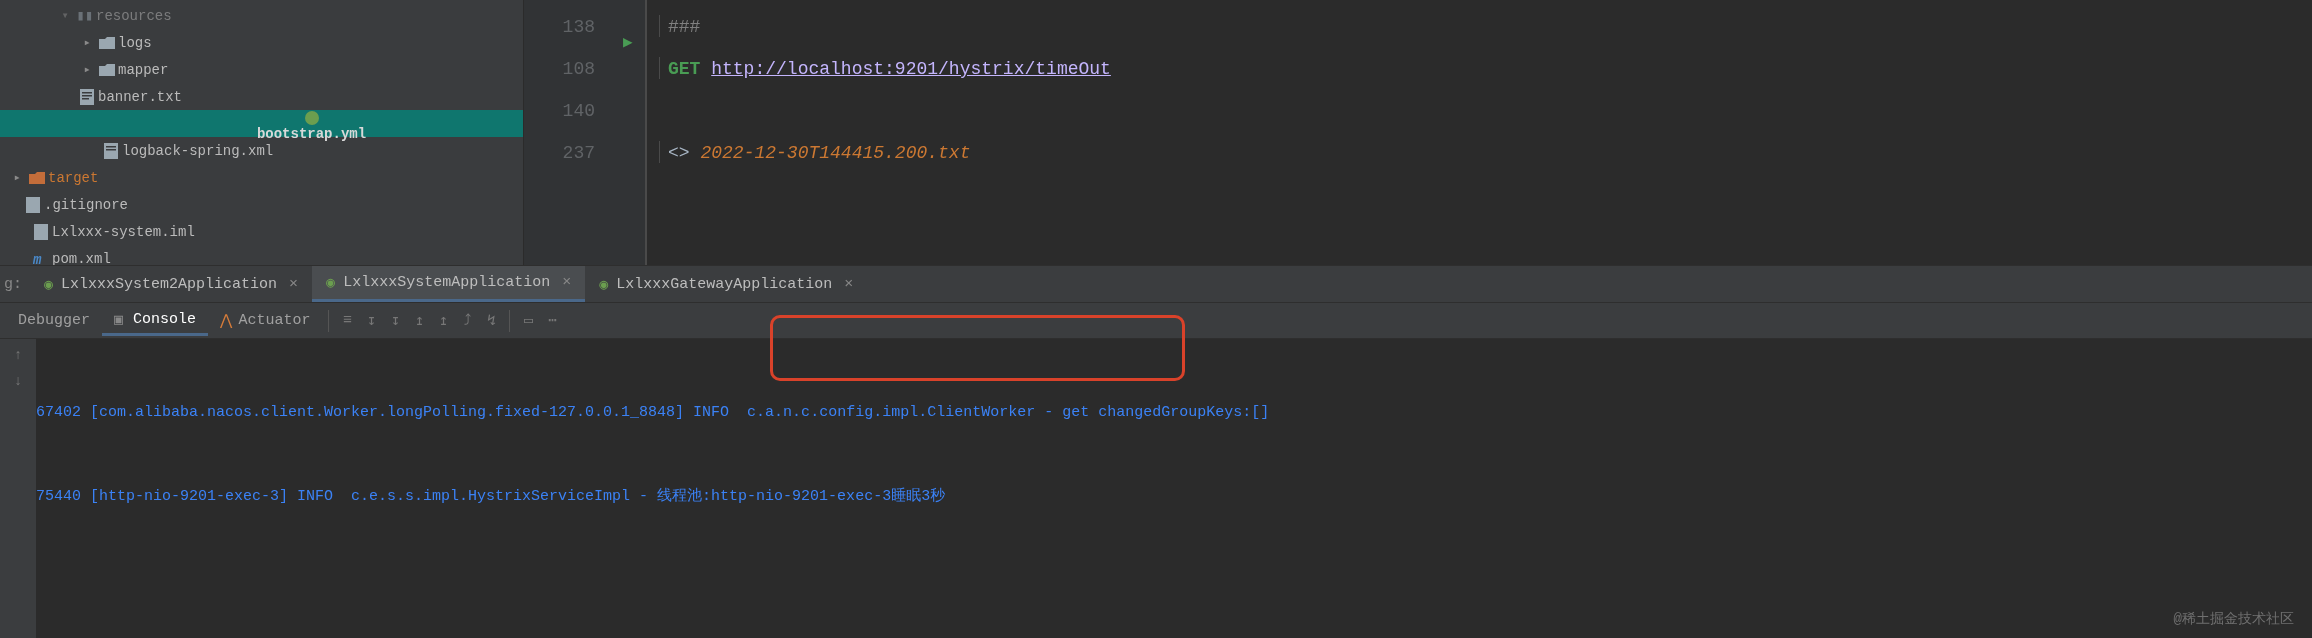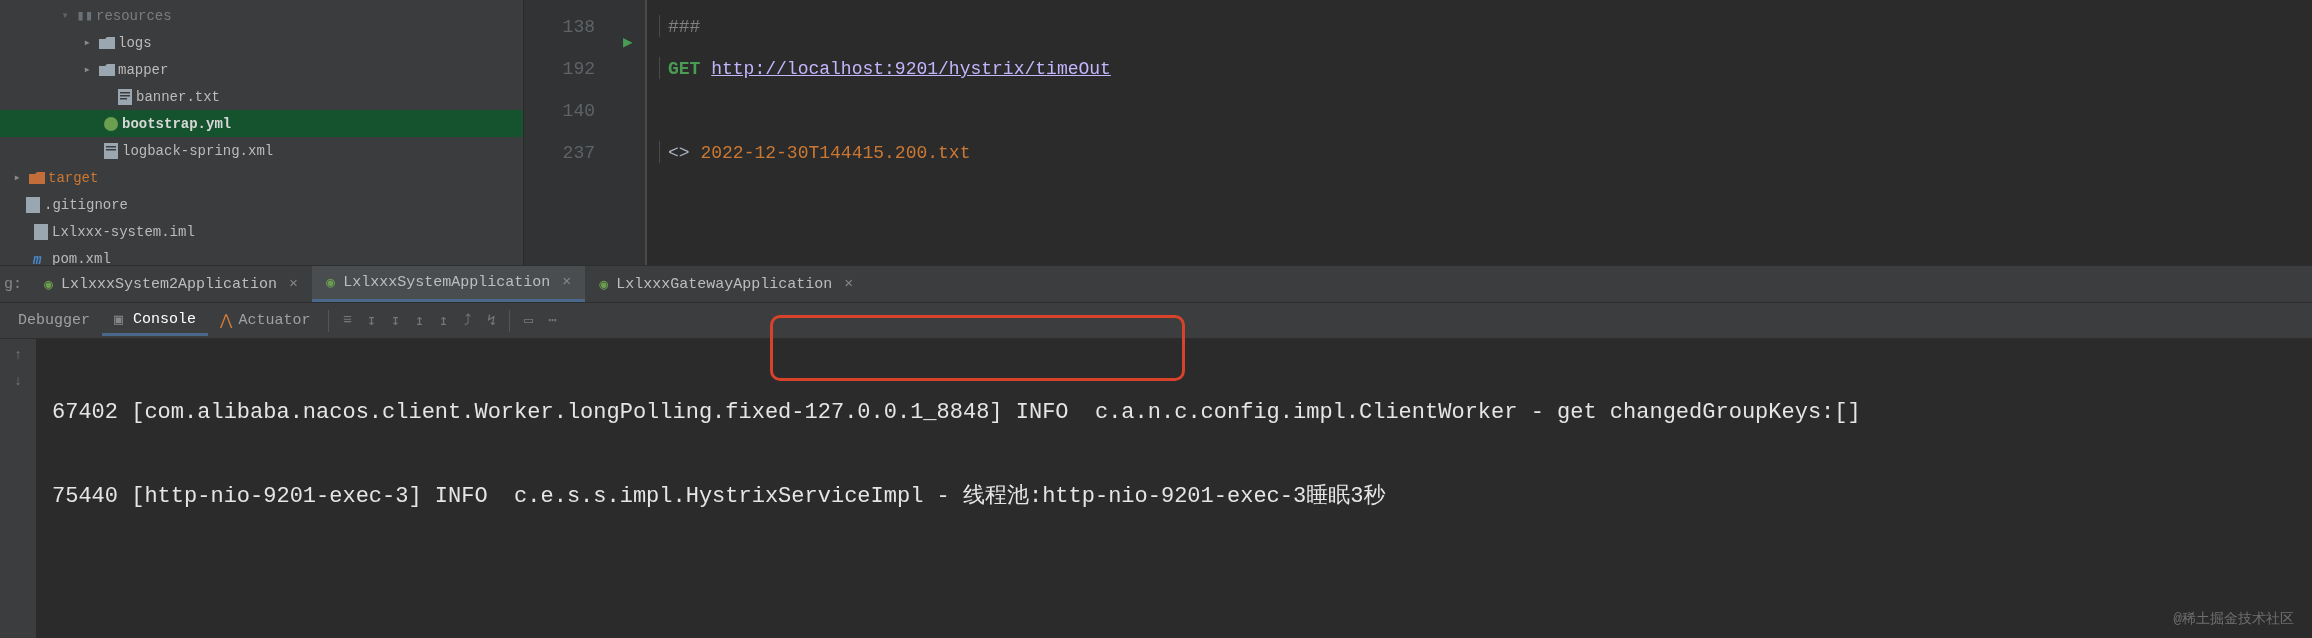--- a/index.html
+++ b/index.html
@@ -22,21 +22,21 @@
     padding-top: 2px;
     overflow: hidden;
   }
   .tree-row {
     display: flex;
     align-items: center;
     height: 27px;
     padding-left: 4px;
     white-space: nowrap;
   }
-  .tree-row.sel { background: #14532d; }
+  .tree-row.sel { background: #0f766e; flex-direction: column; }
   .arrow {
     width: 18px;
     display: inline-flex;
     justify-content: center;
     color: #8a8a8a;
     font-size: 12px;
   }
   .ticon {
     width: 22px;
     display: inline-flex;
@@ -86,21 +86,21 @@
   .code-line {
     height: 30px;
     line-height: 30px;
     font-size: 18px;
     margin-top: 12px;
   }
   .c-comment { color: #808080; }
   .c-method { color: #499c54; font-weight: bold; }
   .c-url { color: #c4b5fd; text-decoration: underline; }
   .c-angle { color: #a9b7c6; }
-  .c-file { color: #cc7832; }
+  .c-file { color: #cc7832; font-style: italic; }
   .guide { display:inline-block; width:1px; height:22px; background:#4a4a4a; vertical-align:middle; margin-right:8px; position:relative; top:-1px;}
 
   .tabs-row {
     height: 38px;
     background: #3b3d3f;
     display: flex;
     align-items: center;
     border-top: 1px solid #2e2e2e;
     border-bottom: 1px solid #2e2e2e;
   }
@@ -159,27 +159,27 @@
     background: #3b3d3f;
     display:flex;
     flex-direction:column;
     align-items:center;
     padding-top:8px;
     gap:10px;
     color:#777;
   }
   .console-body {
     position: absolute;
-    left: 52px;
+    left: 36px;
     top: 4px;
     right: 10px;
     white-space: pre;
-    font-size: 22px;
+    font-size: 15px;
     line-height: 28px;
-    color: #e5e5e5;
+    color: #3b82f6;
   }
   .hl-box {
     position: absolute;
     border: 3px solid #d9422a;
     border-radius: 10px;
     pointer-events: none;
   }
   .watermark {
     position: absolute;
     right: 18px;
@@ -210,21 +210,21 @@
     </div>
     <div class="tree-row" style="padding-left:78px">
       <span class="arrow">▸</span>
       <span class="ticon folder-icon">
         <svg width="16" height="12">
             <path d="M0 2 L6 2 L8 0 L16 0 L16 12 L0 12 Z" fill="#9aa7b0"></path>
           </svg>
       </span>
       <span class="tree-label">mapper</span>
     </div>
-    <div class="tree-row" style="padding-left:114px">
+    <div class="tree-row" style="padding-left:76px">
       <span class="ticon file-grey">
         <svg width="14" height="16">
             <rect width="14" height="16" fill="#9aa7b0"></rect>
             <rect x="2" y="3" width="10" height="1.5" fill="#3a3c3e"></rect>
             <rect x="2" y="6" width="10" height="1.5" fill="#3a3c3e"></rect>
             <rect x="2" y="9" width="7" height="1.5" fill="#3a3c3e"></rect>
           </svg>
       </span>
       <span class="tree-label">banner.txt</span>
     </div>
@@ -277,21 +277,21 @@
             <text x="0" y="13" font-size="14" font-weight="bold" font-style="italic" fill="#4a88c7">m</text>
           </svg>
       </span>
       <span class="tree-label">pom.xml</span>
     </div>
   </div>
 
   <div class="editor">
     <div class="gutter">
       <div class="code-line">138</div>
-      <div class="code-line">192</div>
+      <div class="code-line">108</div>
       <div class="code-line">140</div>
       <div class="code-line">237</div>
     </div>
     <div class="gutter-extra">
       <span class="run-icon">▶</span>
     </div>
     <div class="edit-area">
       <div class="code-line"><span class="guide"></span><span class="c-comment">###</span></div>
       <div class="code-line"><span class="guide"></span><span class="c-method">GET</span> <span class="c-url">http://localhost:9201/hystrix/timeOut</span></div>
       <div class="code-line"></div>

